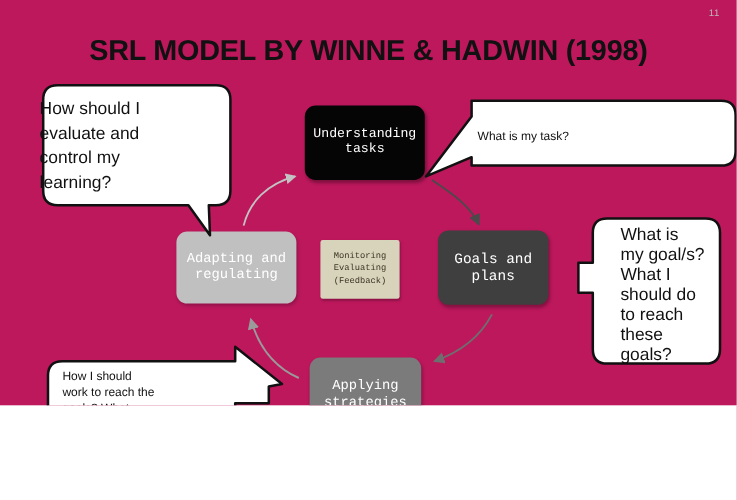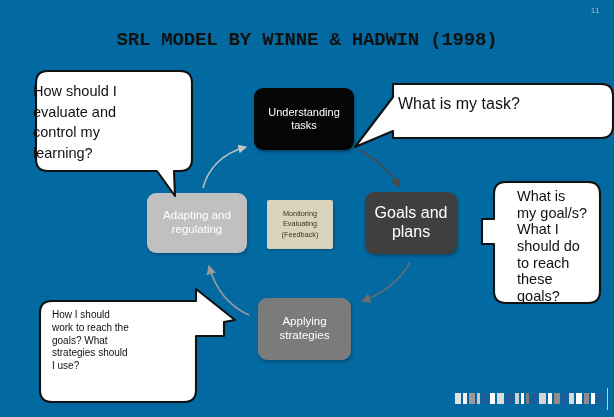--- a/index.html
+++ b/index.html
@@ -6,22 +6,22 @@
     margin: 0;
     padding: 0;
     background: #ffffff;
   }
   body {
     font-family: "Liberation Sans", sans-serif;
   }
   #slide {
     position: relative;
     width: 614px;
-    height: 417px;
-    background: #0369a1;
+    height: 338px;
+    background: #be185d;
     overflow: hidden;
   }
 
   
   #page-number {
     position: absolute;
     top: 6px;
     right: 14px;
     font-size: 8px;
     color: #b9b9b9;
@@ -29,25 +29,25 @@
     font-family: "Liberation Sans", sans-serif;
   }
 
   
   #slide-title {
     position: absolute;
     top: 29px;
     left: 0;
     width: 614px;
     text-align: center;
-    font-size: 19px;
+    font-size: 24px;
     font-weight: bold;
     color: #111111;
     letter-spacing: -0.2px;
-    font-family: Liberation Mono, monospace;
+    font-family: Liberation Sans, sans-serif;
     white-space: nowrap;
   }
 
   
   .layer {
     position: absolute;
     left: 0;
     top: 0;
     width: 614px;
     height: 417px;
@@ -59,34 +59,34 @@
     position: absolute;
     border-radius: 9px;
     display: flex;
     align-items: center;
     justify-content: center;
     text-align: center;
     line-height: 1.18;
     box-sizing: border-box;
     font-family: "Liberation Sans", sans-serif;
   }
-  .proc-label { display: block; white-space: pre-line; }
+  .proc-label { display: block; white-space: pre-line; font-family: Liberation Mono, monospace; }
 
   #box-understanding {
     left: 254px; top: 88px; width: 100px; height: 62px;
     background: #050505;
     color: #ffffff;
     font-size: 11px;
     box-shadow: 1px 2px 3px rgba(0,0,0,0.35);
   }
   #box-goals {
     left: 365px; top: 192px; width: 92px; height: 62px;
     background: #3f3f3f;
     color: #ffffff;
-    font-size: 16px;
+    font-size: 12px;
     box-shadow: 1px 2px 3px rgba(0,0,0,0.3);
     align-items: center;
   }
   #box-applying {
     left: 258px; top: 298px; width: 93px; height: 62px;
     background: #7b7b7b;
     color: #ffffff;
     font-size: 11.5px;
     box-shadow: 1px 2px 3px rgba(0,0,0,0.25);
   }
@@ -113,22 +113,22 @@
     color: #111111;
     font-family: "Liberation Sans", sans-serif;
     white-space: pre-line;
     z-index: 5;
   }
   #bub-tl-text {
     left: 33px; top: 81px; width: 118px;
     font-size: 14.5px; line-height: 1.42;
   }
   #bub-tr-text {
-    left: 398px; top: 93px; width: 160px;
-    font-size: 16px; line-height: 1.4;
+    left: 398px; top: 108px; width: 160px;
+    font-size: 10px; line-height: 1.4;
   }
   #bub-r-text {
     left: 517px; top: 188px; width: 78px;
     font-size: 14.5px; line-height: 1.15;
   }
   #bub-bl-text {
     left: 52px; top: 309px; width: 150px;
     font-size: 10px; line-height: 1.28;
   }
 

